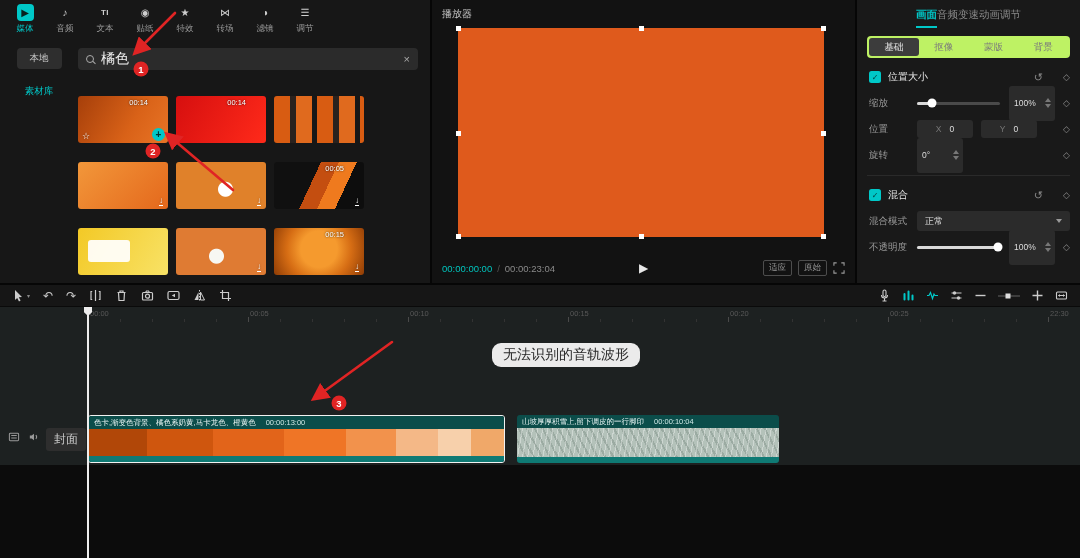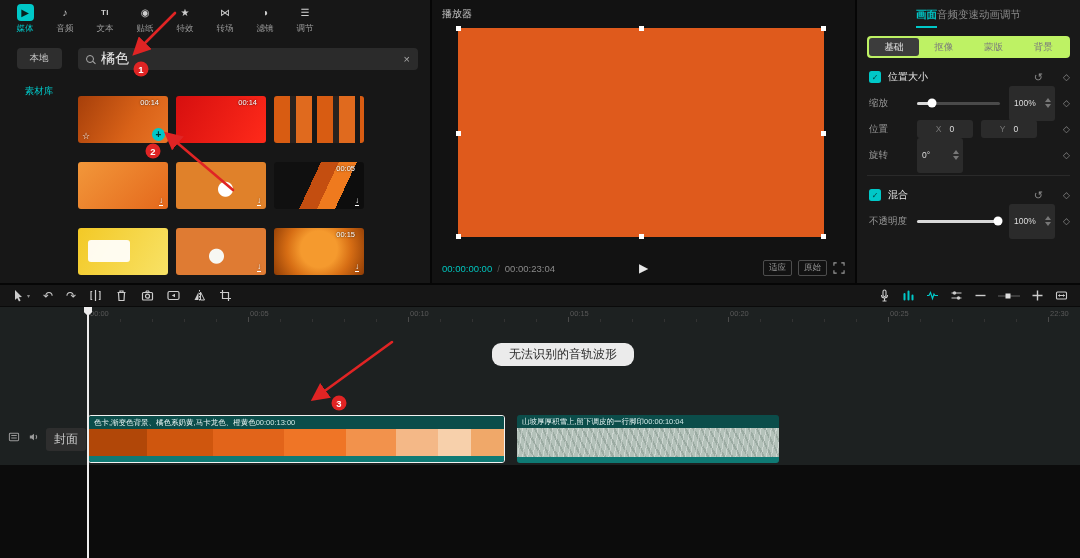--- a/index.html
+++ b/index.html
@@ -27,21 +27,21 @@
   .local-btn{background:#2e2e2e;color:#cccccc;font-size:9.5px;padding:4px 13px;border-radius:4px;cursor:pointer}
   .lib-btn{color:#00c8c8;font-size:9.5px;cursor:pointer}
   .lib-main{flex:1;padding-top:10px}
   .searchbar{width:340px;height:22px;background:#2b2b2b;border-radius:4px;display:flex;align-items:center;padding:0 8px;gap:7px}
   .mag{width:8px;height:8px;border:1.2px solid #aaa;border-radius:50%;position:relative;flex-shrink:0}
   .mag::after{content:"";position:absolute;width:4px;height:1.2px;background:#aaa;transform:rotate(45deg);right:-3px;bottom:-1px}
   .search-input{flex:1;background:transparent;border:none;outline:none;color:#efefef;font-size:14px;font-family:Liberation Mono, monospace}
   .clear-x{color:#aaa;font-size:11px;cursor:pointer;line-height:1}
   .thumb-grid{margin-top:26px;display:grid;grid-template-columns:repeat(3,90px);grid-auto-rows:47px;column-gap:8px;row-gap:19px}
   .thumb{position:relative;border-radius:3px;overflow:hidden;cursor:pointer}
-  .dur{position:absolute;top:2px;right:9px;font-size:7.5px;color:#fff;text-shadow:0 0 2px rgba(0,0,0,.85)}
+  .dur{position:absolute;top:2px;right:20px;font-size:7.5px;color:#fff;text-shadow:0 0 2px rgba(0,0,0,.85)}
   .dl{position:absolute;bottom:3px;right:5px;color:#fff;font-size:8px;line-height:1;border-bottom:1px solid #fff;text-shadow:0 0 2px rgba(0,0,0,.6)}
   .add-btn{position:absolute;bottom:2px;right:3px;width:13px;height:13px;border-radius:50%;background:#00c8c8;color:#033;display:flex;align-items:center;justify-content:center;font-size:10px;font-weight:bold}
   .star{position:absolute;bottom:2px;left:4px;color:#fff;font-size:9px;text-shadow:0 0 2px rgba(0,0,0,.6)}
   .t1{background:linear-gradient(120deg,#a63f0a,#d96218 60%,#e87426)}
   .t2{background:linear-gradient(120deg,#d60f0f,#ff2a1a)}
   .t3{background:repeating-linear-gradient(90deg,#d85c12 0 16px,#2a221e 16px 22px,#e06a1e 22px 38px,#171717 38px 43px)}
   .t4{background:linear-gradient(135deg,#f2973a,#e4681c)}
   .t5{background:radial-gradient(circle at 55% 58%,#ffffff 0 7px,rgba(255,255,255,0) 8px),#e0812a}
   .t6{background:linear-gradient(115deg,#101010 0 42%,#c44e10 42% 58%,#ef7a1e 58% 74%,#0d0d0d 74%)}
   .t7{background:linear-gradient(120deg,#f3c926,#f8e266)}
@@ -103,27 +103,27 @@
   .tl-right{margin-left:auto;display:flex;gap:11px;align-items:center}
   .ticon{display:flex;align-items:center;cursor:pointer}
   .tool-caret{font-size:6px;color:#888;margin-left:2px}
   .glyph-i{font-size:12px;color:#c8c8c8;cursor:pointer;line-height:1}
   .zslider{width:22px;height:2px;background:#3c3c3c;position:relative;cursor:pointer}
   .zslider .zknob{position:absolute;left:45%;top:50%;transform:translate(-50%,-50%);width:5px;height:5px;background:#ddd}
   .ruler{position:absolute;left:0;top:22px;width:100%;height:16px;z-index:2;cursor:pointer}
   .rlabel{position:absolute;top:2px;font-size:7.5px;color:#585858;white-space:nowrap}
   .rticks-minor{position:absolute;left:88px;right:0;bottom:1px;height:3px;background:repeating-linear-gradient(90deg,#333 0 1px,transparent 1px 32px)}
   .rticks-major{position:absolute;left:88px;right:0;bottom:1px;height:5px;background:repeating-linear-gradient(90deg,#4a4a4a 0 1px,transparent 1px 160px)}
-  .tl-tooltip{position:absolute;left:492px;top:58px;background:#ebebeb;color:#2a2a2a;font-size:12px;padding:3px 17px;border-radius:9px;z-index:4;white-space:nowrap}
+  .tl-tooltip{position:absolute;left:492px;top:58px;background:#ebebeb;color:#2a2a2a;font-size:14px;padding:3px 11px;border-radius:9px;z-index:4;white-space:nowrap}
   .track-ctrl{position:absolute;left:8px;top:146px;display:flex;gap:8px;align-items:center;z-index:3}
   .cover-btn{position:absolute;left:46px;top:143px;background:#2e2e2e;color:#ccc;font-size:12px;padding:3px 8px;border-radius:3px;z-index:3;cursor:pointer}
   .clip{position:absolute;top:130px;height:48px;border-radius:3px;overflow:hidden;cursor:pointer;z-index:3}
   .clip1{left:88px;width:417px;border:1.5px solid #f2f2f2}
   .clip2{left:517px;width:262px}
-  .clip-bar{height:13px;background:#0b4d4a;display:flex;align-items:center;padding:0 5px;font-size:7.5px;color:#e8f5f4;white-space:nowrap;overflow:hidden}
+  .clip-bar{height:13px;background:#0b4d4a;display:flex;align-items:center;gap:10px;padding:0 5px;font-size:7.5px;color:#e8f5f4;white-space:nowrap;overflow:hidden}
   .clip-bar .cdur{flex-shrink:0;color:#cfe9e7}
   .clip-body{position:absolute;left:0;right:0;top:13px;bottom:6px}
   .clip1 .clip-body{background:linear-gradient(90deg,#b14708 0 14%,#cf560e 14% 30%,#e2641a 30% 47%,#ef7526 47% 62%,#f2924c 62% 74%,#f4b887 74% 84%,#f7d0ab 84% 92%,#f0a869 92%)}
   .clip2 .clip-body{background:repeating-linear-gradient(100deg,rgba(255,255,255,.35) 0 1px,transparent 1px 5px),repeating-linear-gradient(62deg,rgba(90,110,100,.28) 0 2px,transparent 2px 7px),#b4c2ba}
   .clip-audio{position:absolute;left:0;right:0;bottom:0;height:6px;background:#0f7a74}
   .playhead-line{position:absolute;left:87px;top:22px;bottom:0;width:1.5px;background:#ededed;z-index:8;cursor:ew-resize}
   .playhead-head{position:absolute;left:84px;top:22px;width:8px;height:9px;background:#ededed;z-index:9;clip-path:polygon(0 0,100% 0,100% 58%,50% 100%,0 58%);cursor:ew-resize}
 
   
   .annot{position:absolute;left:0;top:0;width:1080px;height:558px;z-index:50;pointer-events:none}
@@ -319,20 +319,27 @@
 
     <div class="prow sec">
       <span class="chk">✓</span>
       <span class="sec-label">混合</span>
       <span class="rowicons">
         <span class="reset-i">↺</span>
         <span class="diamond">◇</span>
       </span>
     </div>
 
+    <div class="prow">
+      <span class="plabel">混合模式</span>
+      <span class="dropdown">
+        <span>正常</span>
+        <span class="caret"></span>
+      </span>
+    </div>
 
     <div class="prow">
       <span class="plabel">不透明度</span>
       <span class="slider">
         <span class="fill" style="width:100%"></span>
         <span class="knob" style="left:97%"></span>
       </span>
       <span class="valbox">
         <span class="v">100%</span>
         <span class="stepper">

